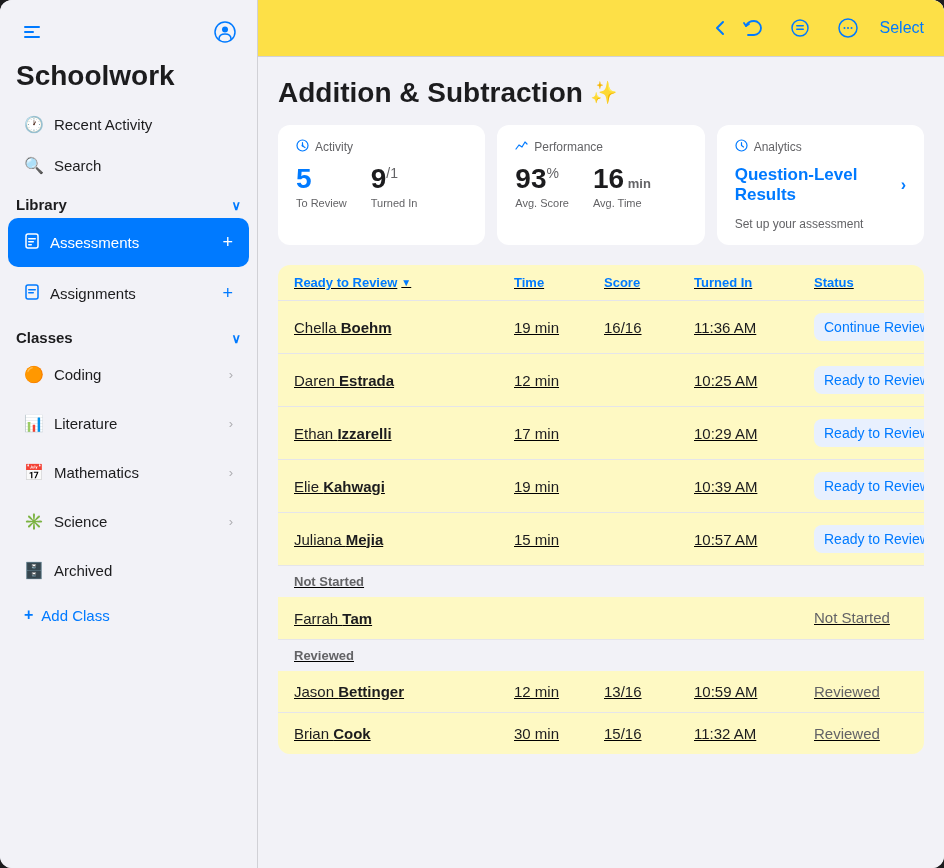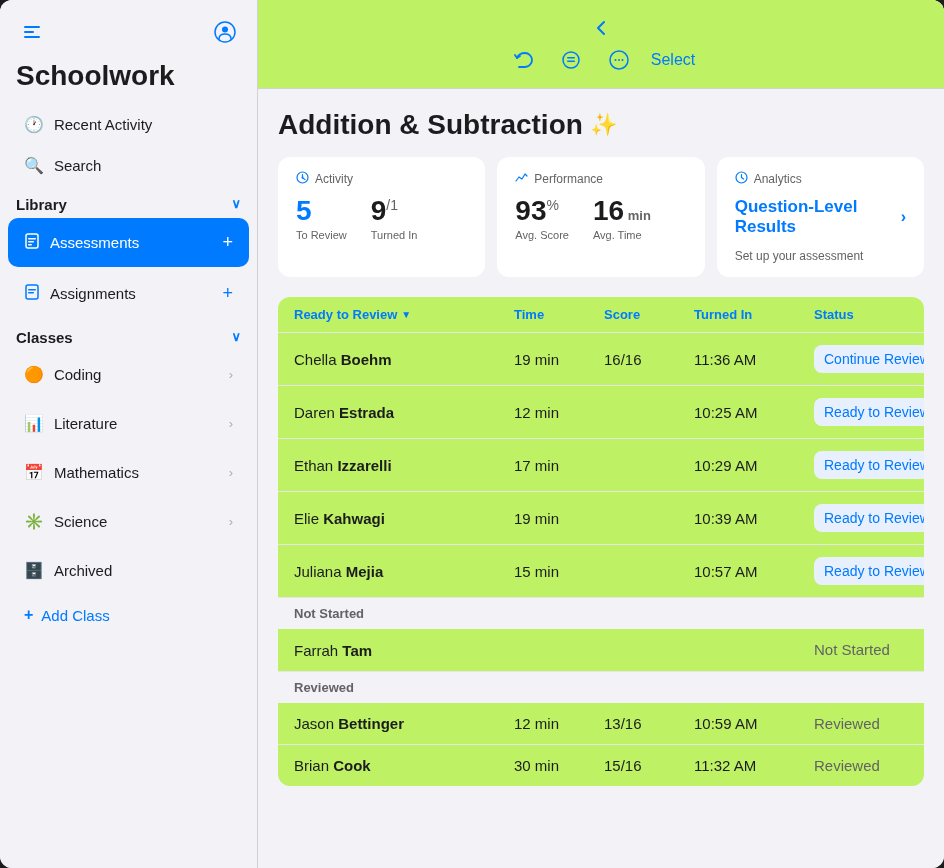--- a/index.html
+++ b/index.html
@@ -68,21 +68,21 @@
       padding: 10px 16px;
       cursor: pointer;
       border-radius: 10px;
       margin: 1px 8px;
       color: #1c1c1e;
       font-size: 15px;
     }
     .sidebar-nav-item .nav-icon { font-size: 16px; color: #007aff; }
     .sidebar-section-header {
       display: flex;
-      align-items: flex-start;
+      align-items: flex-end;
       justify-content: space-between;
       padding: 10px 16px 4px 16px;
       font-size: 15px;
       font-weight: 600;
       color: #1c1c1e;
     }
     .sidebar-section-header .chevron { color: #007aff; font-size: 13px; }
     .sidebar-item-active {
       background: #007aff !important;
       color: #fff !important;
@@ -119,23 +119,22 @@
       display: flex;
       flex-direction: column;
       background: #f2f2f7;
       overflow: hidden;
     }
     .toolbar {
       display: flex;
       align-items: center;
       justify-content: flex-end;
       padding: 12px 20px;
-      background: #bef264;
+      background: #fde047;
       border-bottom: 1px solid #d1d1d6;
-      flex-direction: column;
     }
     .toolbar-left { display: flex; align-items: center; gap: 8px; }
     .toolbar-right { display: flex; align-items: center; gap: 16px; }
     .toolbar-btn {
       background: none;
       border: none;
       cursor: pointer;
       color: #007aff;
       font-size: 20px;
       display: flex;
@@ -219,23 +218,24 @@
       align-items: center;
       justify-content: space-between;
     }
     .analytics-subtitle {
       font-size: 12px;
       color: #636366;
     }
 
     
     .table-container {
-      background: #bef264;
+      background: #fef9c3;
       border-radius: 12px;
       overflow: hidden;
+      text-decoration: underline;
     }
     .table-header-row {
       display: grid;
       grid-template-columns: 220px 90px 90px 120px 200px;
       padding: 10px 16px;
       border-bottom: 1px solid #e5e5ea;
       align-items: center;
     }
     .col-header {
       font-size: 13px;

